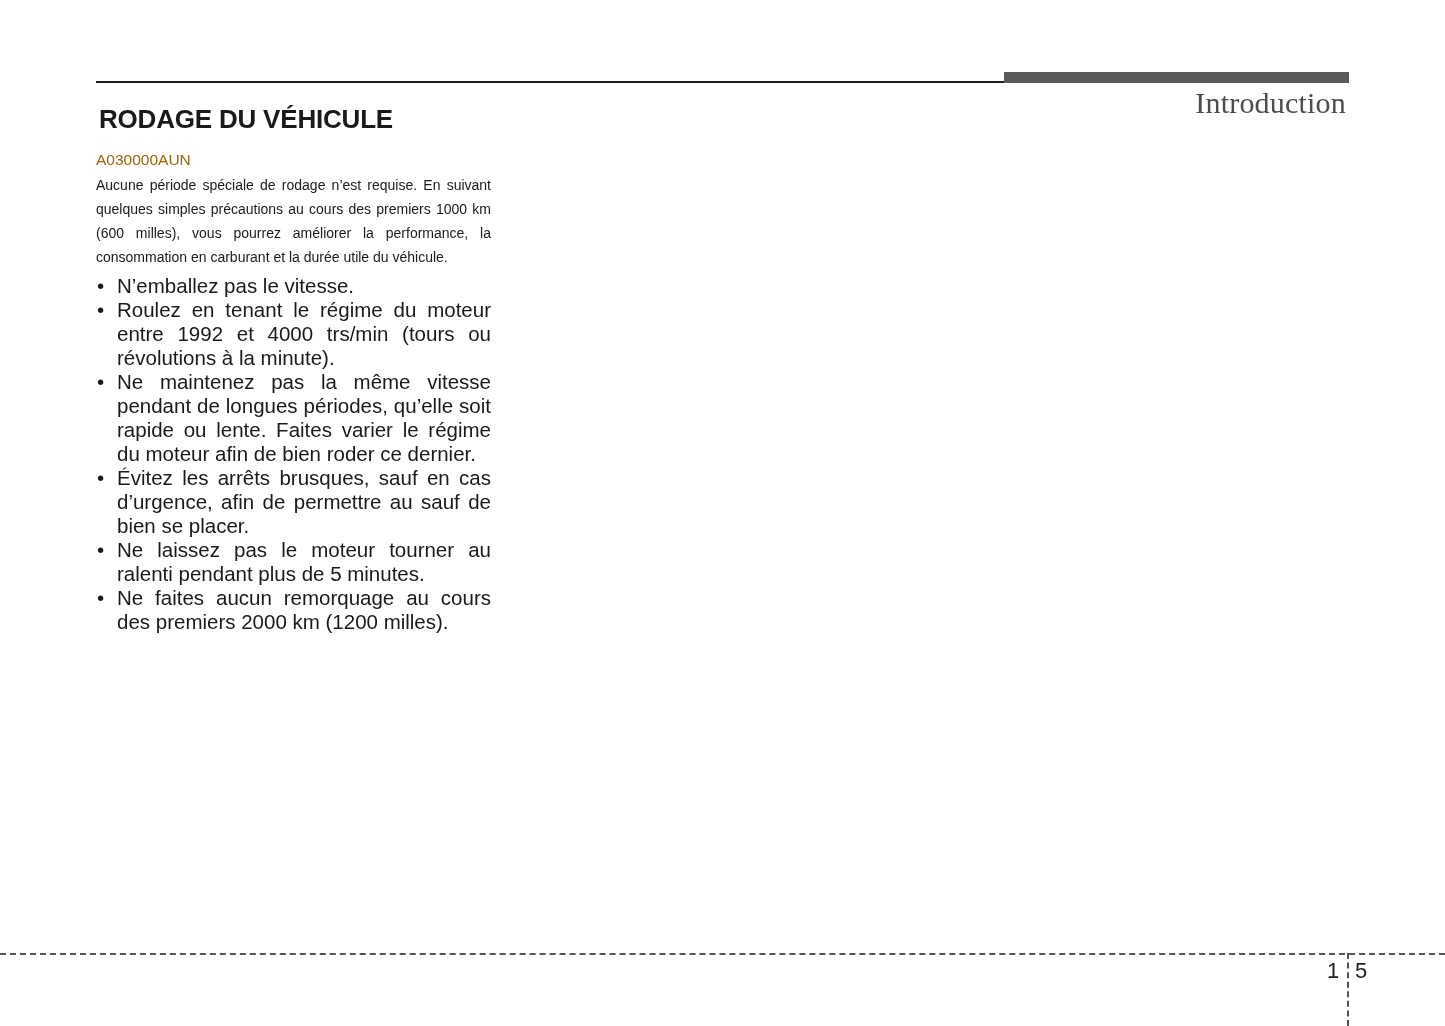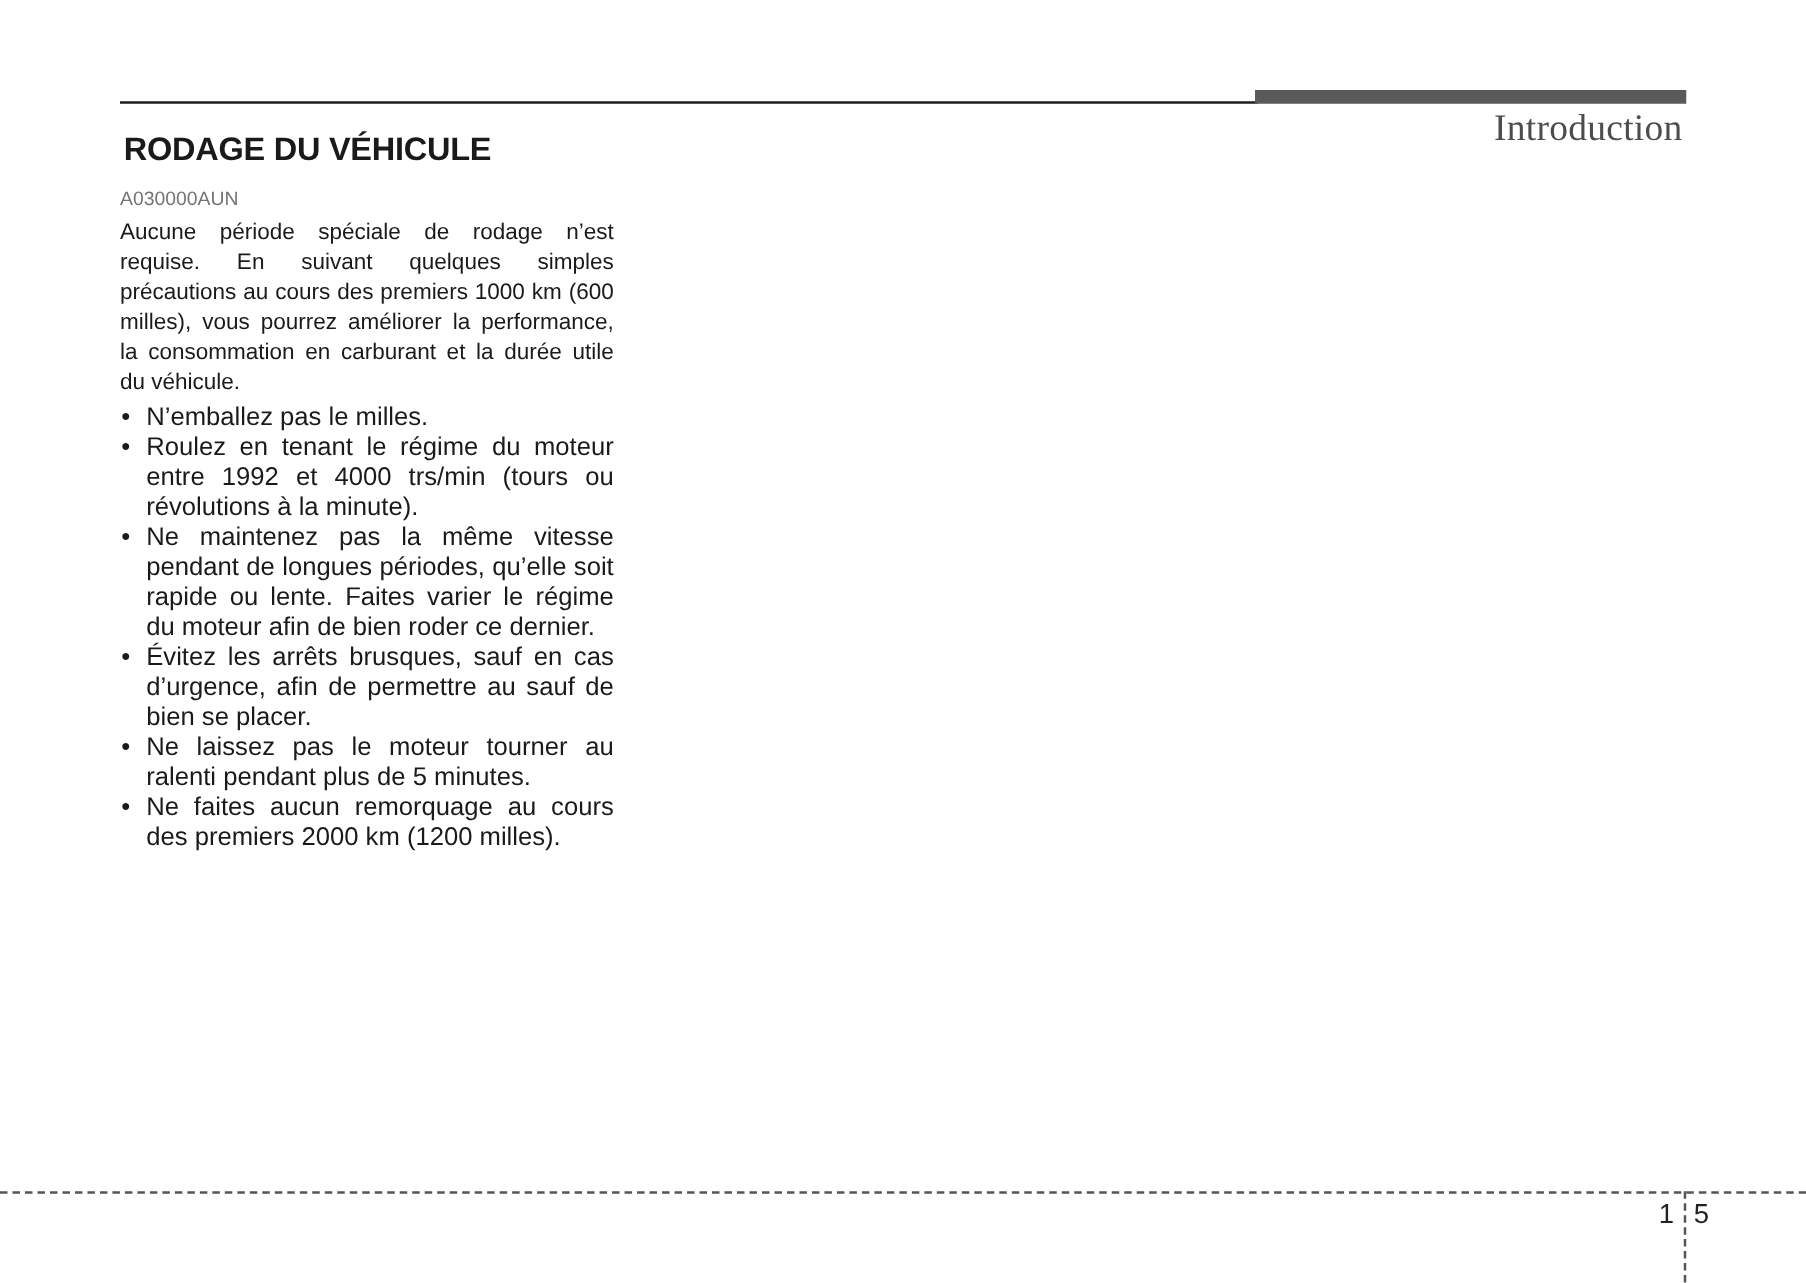--- a/index.html
+++ b/index.html
@@ -7,22 +7,22 @@
          font-family: "Liberation Sans", sans-serif; color: #1a1a1a; }
 
   .running-head { position: absolute; right: 99px; top: 38px;
     font-family: "Liberation Serif", serif; font-size: 30px; color: #4d4d4d;
     letter-spacing: 0.2px; margin-top: 48px; }
   .head-rule-thin { position: absolute; left: 96px; top: 81px; width: 910px; height: 2px; background: #1e1e1e; }
   .head-rule-thick { position: absolute; left: 1004px; top: 72px; width: 345px; height: 11px; background: #5a5a5a; }
 
   .content { position: absolute; left: 96px; top: 102px; width: 395px; }
   .title { font-size: 26px; font-weight: bold; margin: 0 0 15px 3px; line-height: 34px; color: #1a1a1a; letter-spacing: -0.2px; }
-  .code { font-size: 15.5px; margin-top: 9px; line-height: 18px; color: #737373; }
-  .para { font-size: 18px; line-height: 24px; text-align: justify; margin-top: 4px; text-align-last: left; }
+  .code { font-size: 15.5px; margin-top: 9px; line-height: 18px; color: #a16207; }
+  .para { font-size: 14px; line-height: 24px; text-align: justify; margin-top: 4px; text-align-last: left; }
   ul.bullets { list-style: none; padding: 0; margin: 5px 0 0 0; }
   ul.bullets li { position: relative; padding-left: 21px; font-size: 20.5px; line-height: 24px; text-align: justify; }
   ul.bullets li .dot { position: absolute; left: 1px; top: 0; }
 
   .foot-dash-h { position: absolute; left: 0; top: 953px; width: 1445px; height: 0;
     border-top: 2px dashed #555; }
   .foot-dash-v { position: absolute; left: 1347px; top: 953px; width: 0; height: 73px;
     border-left: 2px dashed #555; }
   .page-chapter { position: absolute; left: 1327px; top: 958px; font-size: 22px; color: #222; }
   .page-num { position: absolute; left: 1355px; top: 958px; font-size: 22px; color: #222; }
@@ -32,21 +32,21 @@
 
 <div class="running-head">Introduction</div>
 <div class="head-rule-thin"></div>
 <div class="head-rule-thick"></div>
 
 <div class="content">
   <h1 class="title">RODAGE DU VÉHICULE</h1>
   <div class="code">A030000AUN</div>
   <p class="para" style="margin:4px 0 0 0;">Aucune période spéciale de rodage n’est requise. En suivant quelques simples précautions au cours des premiers 1000 km (600 milles), vous pourrez améliorer la performance, la consommation en carburant et la durée utile du véhicule.</p>
   <ul class="bullets">
-    <li><span class="dot">•</span><span>N’emballez pas le milles.</span></li>
+    <li><span class="dot">•</span><span>N’emballez pas le vitesse.</span></li>
     <li><span class="dot">•</span><span>Roulez en tenant le régime du moteur entre 1992 et 4000 trs/min (tours ou révolutions à la minute).</span></li>
     <li><span class="dot">•</span><span>Ne maintenez pas la même vitesse pendant de longues périodes, qu’elle soit rapide ou lente. Faites varier le régime du moteur afin de bien roder ce dernier.</span></li>
     <li><span class="dot">•</span><span>Évitez les arrêts brusques, sauf en cas d’urgence, afin de permettre au sauf de bien se placer.</span></li>
     <li><span class="dot">•</span><span>Ne laissez pas le moteur tourner au ralenti pendant plus de 5 minutes.</span></li>
     <li><span class="dot">•</span><span>Ne faites aucun remorquage au cours des premiers 2000 km (1200 milles).</span></li>
   </ul>
 </div>
 
 <div class="foot-dash-h"></div>
 <div class="foot-dash-v"></div>

